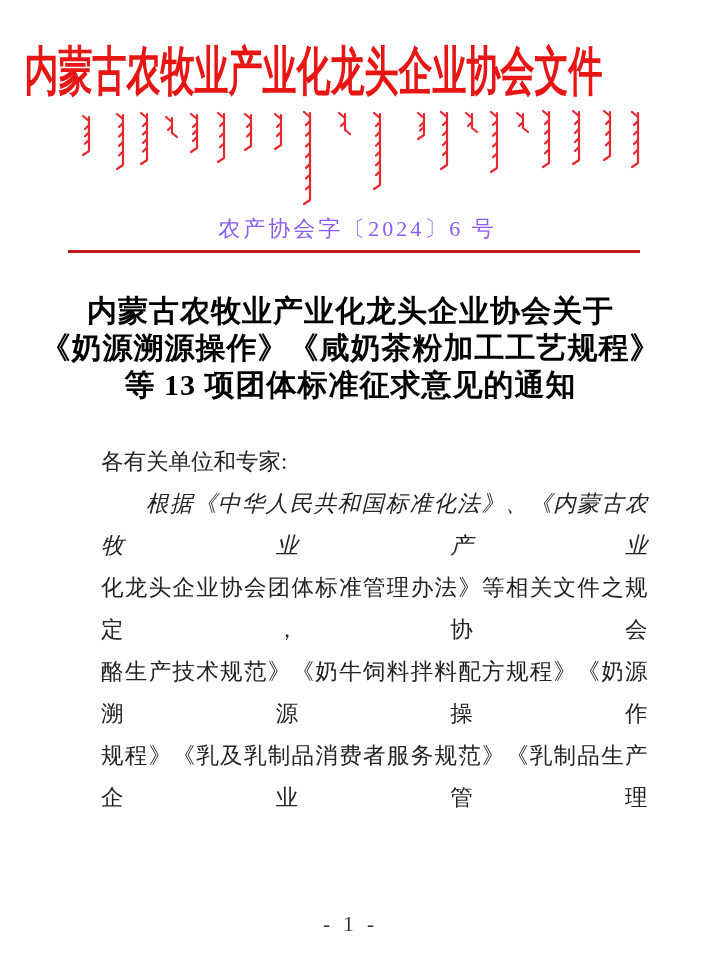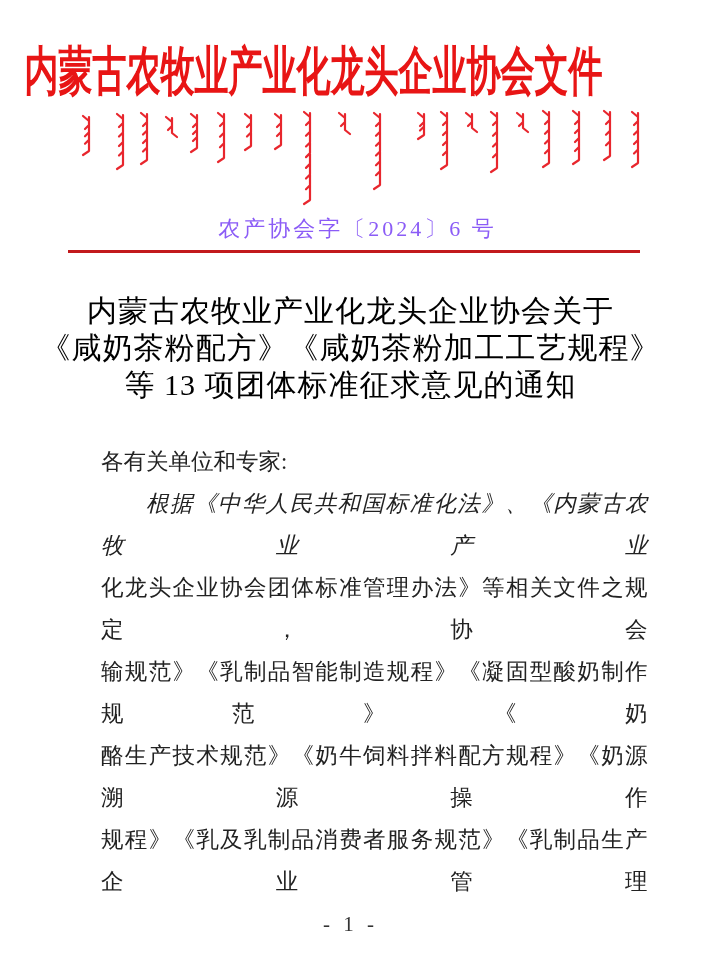--- a/index.html
+++ b/index.html
@@ -24,21 +24,21 @@
     position:absolute;top:214px;left:7px;width:701px;text-align:center;
     font-size:22px;color:#8b5cf6;letter-spacing:3px;
   }
   .red-rule{
     position:absolute;top:250px;left:68px;width:572px;height:3px;
     border:0;background:#c2191c;
   }
   
   .notice-title{
     position:absolute;top:292px;left:20px;width:661px;text-align:center;
-    font-weight:normal;font-size:30px;line-height:37px;color:#000;
+    font-weight:bold;font-size:30px;line-height:37px;color:#000;
     letter-spacing:1px;
   }
   
   .body-text{
     position:absolute;top:441px;left:57px;width:591px;
     font-size:22.5px;line-height:42px;color:#222;
   }
   .body-line{white-space:nowrap;margin-left:44px;}
   .body-line.justify{
     white-space:normal;text-align:justify;text-align-last:justify;
@@ -122,28 +122,27 @@
         <path d="M 632 112 L 638 117 M 638 113 L 638 163 M 634 125 L 638 121 M 634 134.5 L 638 130.5 M 634 144 L 638 140 M 634 153.5 L 638 149.5 M 638 163 L 632 167 " stroke="#e8262d" stroke-width="2.2" fill="none" stroke-linecap="round"></path>
       </g>
     </svg>
 
   <div class="doc-number">农产协会字〔2024〕6 号</div>
 
   <div class="red-rule"></div>
 
   <div class="notice-title">
     <div>内蒙古农牧业产业化龙头企业协会关于</div>
-    <div>《咸奶茶粉配方》《咸奶茶粉加工工艺规程》</div>
+    <div>《奶源溯源操作》《咸奶茶粉加工工艺规程》</div>
     <div>等 13 项团体标准征求意见的通知</div>
   </div>
 
   <div class="body-text">
       <div class="body-line">各有关单位和专家:</div>
       <div class="body-line indent justify">根据《中华人民共和国标准化法》、《内蒙古农牧业产业</div>
       <div class="body-line justify">化龙头企业协会团体标准管理办法》等相关文件之规定，协会</div>
-      <div class="body-line justify">输规范》《乳制品智能制造规程》《凝固型酸奶制作规范》《奶</div>
       <div class="body-line justify">酪生产技术规范》《奶牛饲料拌料配方规程》《奶源溯源操作</div>
       <div class="body-line justify">规程》《乳及乳制品消费者服务规范》《乳制品生产企业管理</div>
     </div>
 
   <div class="page-number">- 1 -</div>
 
 </div>
 
 </body></html>

